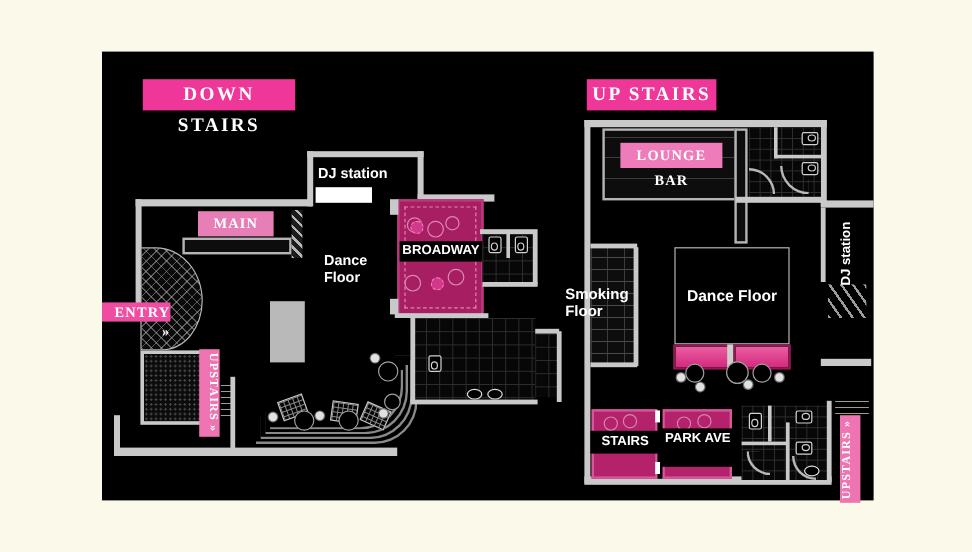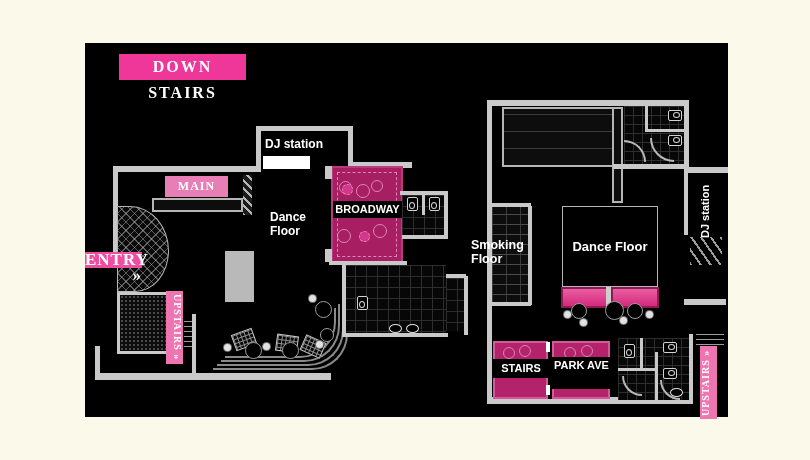--- a/index.html
+++ b/index.html
@@ -6,21 +6,21 @@
   body{font-family:"Liberation Sans",sans-serif;}
   .stage{position:relative;width:810px;height:460px;background:#fbf9ea;overflow:hidden;}
   .map{position:absolute;left:85px;top:43px;width:643px;height:374px;background:#000;}
   .abs{position:absolute;}
   .wall{position:absolute;background:#c9c9c9;}
   .title{position:absolute;background:#ee3798;color:#fff;font-family:"Liberation Serif",serif;
          font-weight:bold;font-size:16px;letter-spacing:2px;text-align:center;line-height:26px;}
   .bartag{position:absolute;background:#e77eb6;color:#fff;font-family:"Liberation Serif",serif;
          font-weight:bold;font-size:12px;letter-spacing:1px;text-align:center;line-height:21px;}
   .pinktag{position:absolute;background:#ee4da2;color:#fff;font-family:"Liberation Serif",serif;
-         font-weight:bold;font-size:17px;letter-spacing:1px;text-align:right;line-height:16px;}
+         font-weight:bold;font-size:12px;letter-spacing:1px;text-align:right;line-height:16px;}
   .vtag{position:absolute;background:#ef74b2;color:#fff;font-family:"Liberation Serif",serif;
         font-weight:bold;font-size:10px;letter-spacing:1px;writing-mode:vertical-rl;text-align:center;}
   .vtag.flip{transform:rotate(180deg);}
   .wtext{position:absolute;color:#fff;font-weight:bold;font-size:12px;line-height:14px;}
   .vtext{position:absolute;color:#fff;font-weight:bold;font-size:11px;writing-mode:vertical-rl;
          transform:rotate(180deg);text-align:center;}
   .band{position:absolute;background:#000;color:#fff;font-weight:bold;font-size:11px;
         text-align:center;line-height:17px;}
   .tiles{position:absolute;background-color:#070707;
          background-image:linear-gradient(#2d2d2d 1px,transparent 1px),
@@ -60,21 +60,21 @@
   .proom{position:absolute;background:#b3226b;border:2px solid #d4589c;}
   .sofa{position:absolute;background:linear-gradient(#ea5ea2,#d42a7d);border:2px solid #8f1b55;}
   .dotcirc{position:absolute;border:1px solid rgba(255,255,255,.45);border-radius:50%;}
 </style>
 </head>
 <body>
 
 <div class="stage">
   <div class="map"></div>
 
-  <div class="title" style="left:119px;top:54px;width:127px;height:26px;">DOWN STAIRS</div>
+  <div class="title" style="left:119px;top:66px;width:127px;height:26px;">DOWN STAIRS</div>
 
   <div class="wall" style="left:113px;top:166px;width:147px;height:6px;"></div>
   <div class="wall" style="left:113px;top:166px;width:5px;height:90px;"></div>
   <div class="wall" style="left:256px;top:126px;width:97px;height:5px;"></div>
   <div class="wall" style="left:256px;top:126px;width:5px;height:46px;"></div>
   <div class="wall" style="left:348px;top:126px;width:5px;height:42px;"></div>
   <div class="wall" style="left:348px;top:162px;width:64px;height:6px;"></div>
   <div class="abs" style="left:263px;top:156px;width:47px;height:13px;background:#fff;"></div>
   <div class="wtext" style="left:265px;top:137px;width:70px;">DJ station</div>
 
@@ -146,35 +146,37 @@
   <div class="wall" style="left:402px;top:235px;width:46px;height:4px;"></div>
   <div class="tiles" style="left:446px;top:278px;width:20px;height:53px;"></div>
   <div class="wall" style="left:464px;top:276px;width:4px;height:59px;"></div>
   <div class="wall" style="left:446px;top:274px;width:20px;height:4px;"></div>
   <div class="toilet" style="left:357px;top:296px;">
       <span></span>
     </div>
   <div class="sink" style="left:389px;top:324px;"></div>
   <div class="sink" style="left:406px;top:324px;"></div>
 
+  <div class="title" style="left:489px;top:66px;width:108px;height:26px;">UP STAIRS</div>
 
   <div class="wall" style="left:487px;top:100px;width:202px;height:6px;"></div>
   <div class="wall" style="left:487px;top:100px;width:5px;height:303px;"></div>
   <div class="wall" style="left:684px;top:100px;width:5px;height:72px;"></div>
   <div class="wall" style="left:684px;top:167px;width:44px;height:6px;"></div>
   <div class="wall" style="left:684px;top:173px;width:4px;height:62px;"></div>
   <div class="wall" style="left:684px;top:299px;width:42px;height:6px;"></div>
   <div class="wall" style="left:487px;top:397px;width:206px;height:7px;"></div>
 
   <div class="dashdiag" style="left:690px;top:237px;width:32px;height:28px;"></div>
   <div class="vtext" style="left:699px;top:180px;width:14px;height:62px;">DJ station</div>
 
   <div class="counter" style="left:502px;top:107px;width:108px;height:56px;
        background-image:repeating-linear-gradient(0deg,transparent 0 16px,#3c3c3c 16px 17px);"></div>
   <div class="counter" style="left:612px;top:107px;width:7px;height:92px;"></div>
+  <div class="bartag" style="left:517px;top:119px;width:85px;height:21px;background:#ee7cba;">LOUNGE BAR</div>
 
   <div class="tiles" style="left:624px;top:106px;width:60px;height:60px;background-size:9px 9px;"></div>
   <div class="wall" style="left:645px;top:106px;width:3px;height:26px;"></div>
   <div class="wall" style="left:645px;top:129px;width:40px;height:3px;"></div>
   <div class="arc" style="left:650px;top:138px;width:22px;height:22px;"></div>
   <div class="arc r" style="left:624px;top:140px;width:20px;height:20px;"></div>
   <div class="toilet h" style="left:668px;top:110px;">
       <span></span>
     </div>
   <div class="toilet h" style="left:668px;top:135px;">

